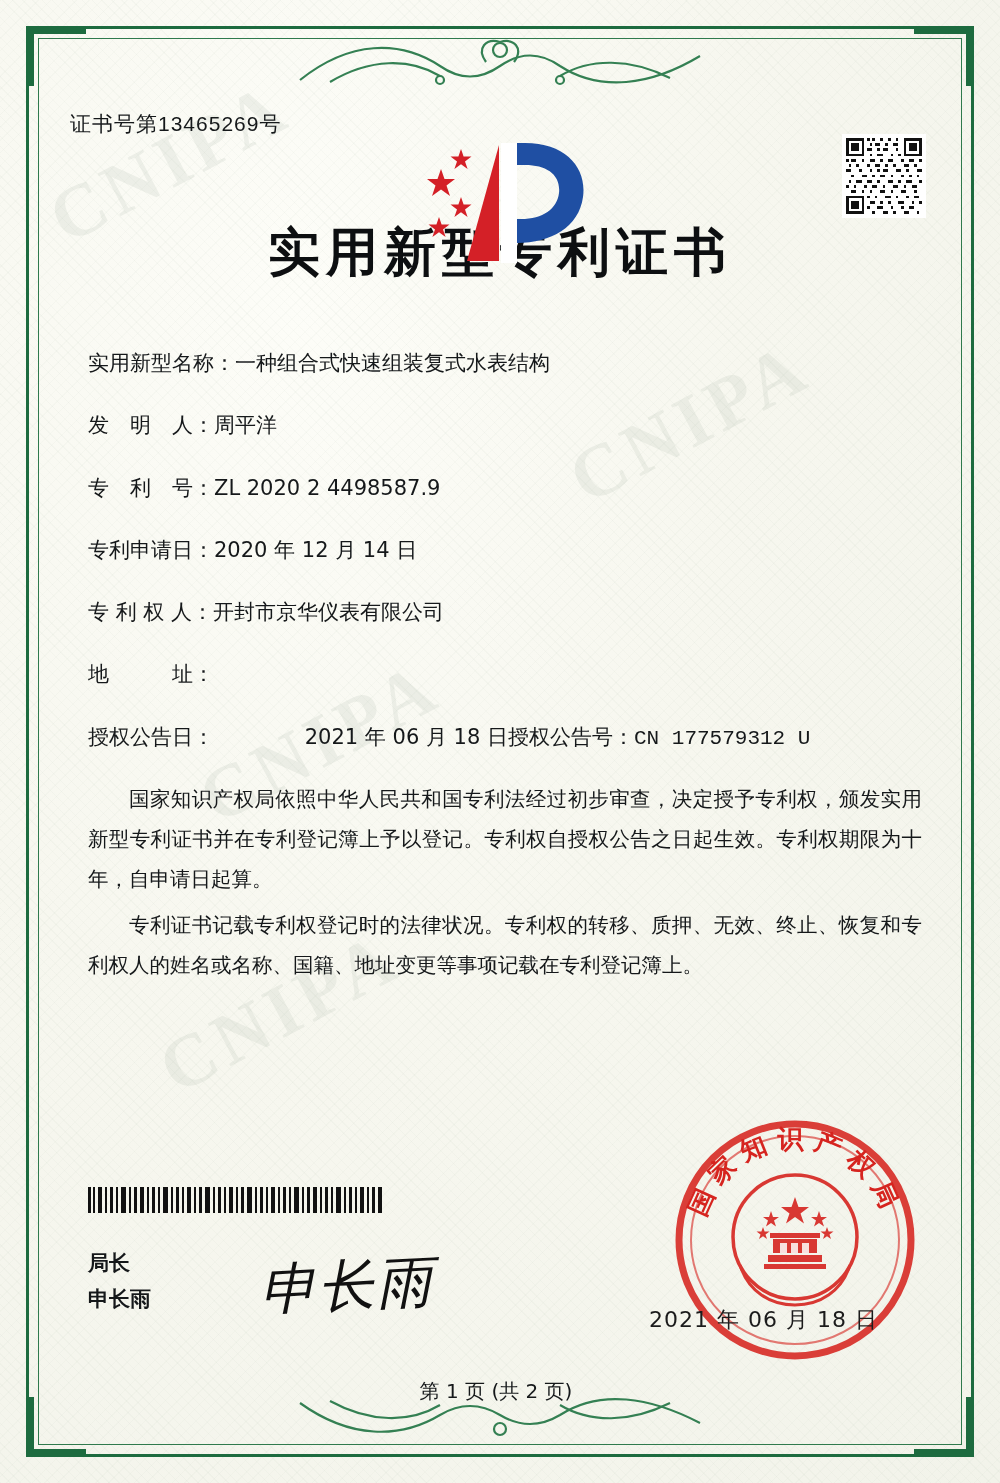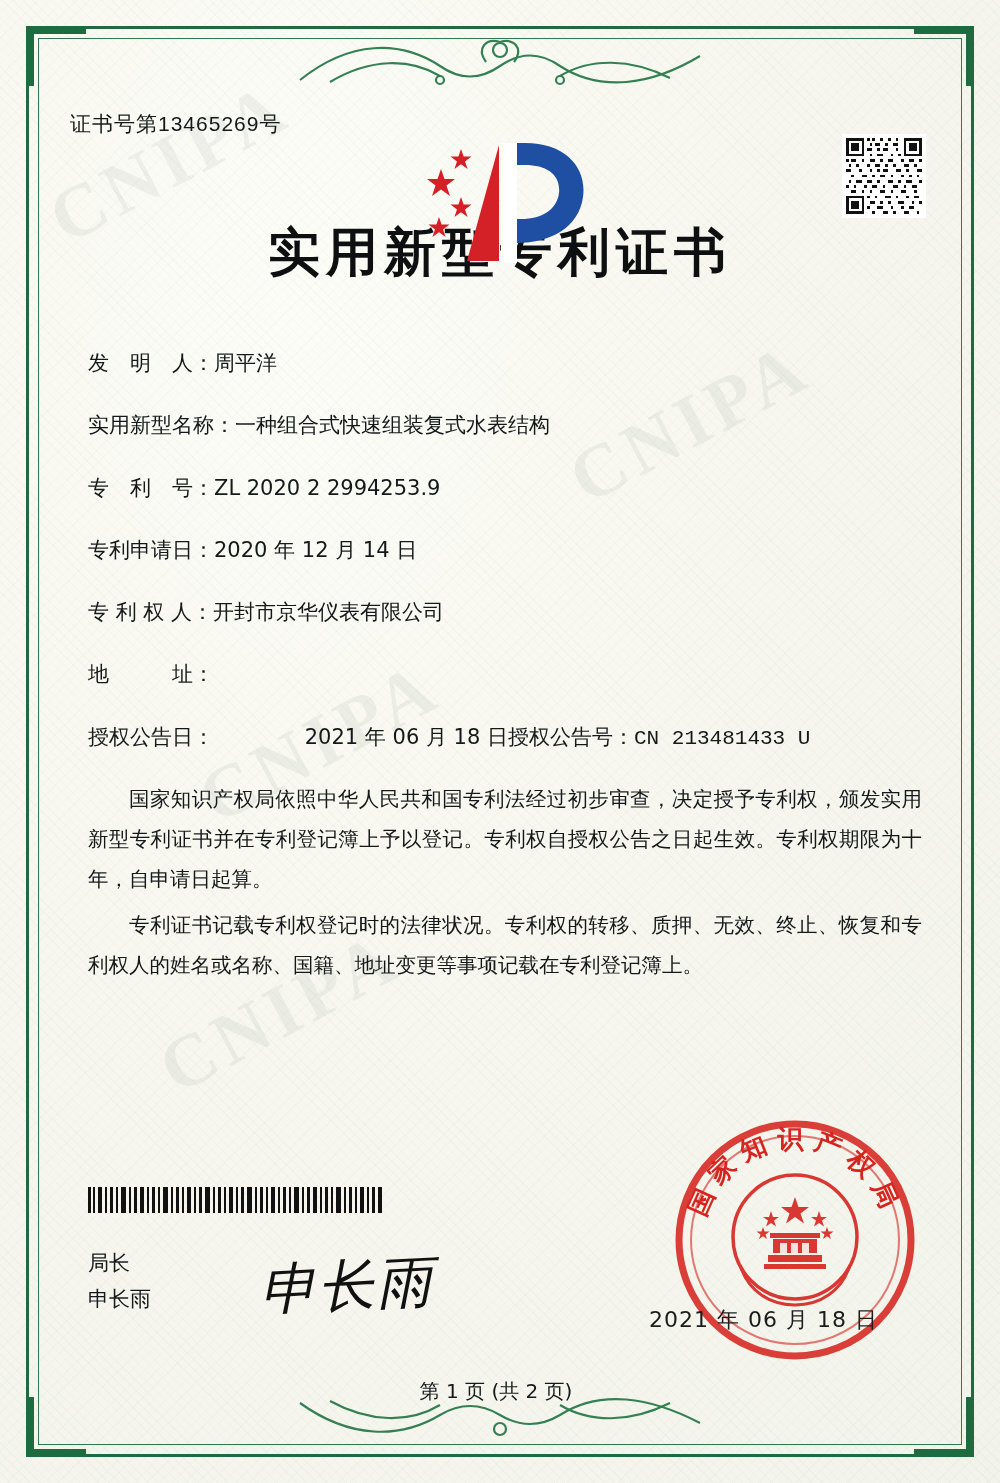--- a/index.html
+++ b/index.html
@@ -169,21 +169,21 @@
     height: 26px;
   }
 
   
   .sign-block {
     position: absolute;
     left: 18px;
     bottom: 95px;
     font-size: 21px;
     color: #15181a;
-    font-weight: normal;
+    font-weight: bold;
     line-height: 1.75;
   }
 
   .handwriting {
     position: absolute;
     left: 190px;
     bottom: 88px;
     font-family: "DejaVu Serif", serif;
     font-size: 56px;
     color: #111;
@@ -403,51 +403,51 @@
             <rect x="22" y="28" width="2" height="1"></rect>
           <rect x="27" y="28" width="1" height="1"></rect>
         </g>
       </svg>
     </div>
 
     <div class="title">实用新型专利证书</div>
 
     <div class="fields">
       <div class="field-row">
+        <span class="field-label">实用新型名称：</span>
+        <span class="field-value">一种组合式快速组装复式水表结构</span>
+      </div>
+      <div class="field-row">
         <span class="field-label">发　明　人：</span>
         <span class="field-value">周平洋</span>
       </div>
       <div class="field-row">
-        <span class="field-label">实用新型名称：</span>
-        <span class="field-value">一种组合式快速组装复式水表结构</span>
-      </div>
-      <div class="field-row">
         <span class="field-label">专　利　号：</span>
-        <span class="field-value">ZL 2020 2 2994253.9</span>
+        <span class="field-value">ZL 2020 2 4498587.9</span>
       </div>
       <div class="field-row">
         <span class="field-label">专利申请日：</span>
         <span class="field-value">2020 年 12 月 14 日</span>
       </div>
       <div class="field-row">
         <span class="field-label">专 利 权 人：</span>
         <span class="field-value">开封市京华仪表有限公司</span>
       </div>
       <div class="field-row">
         <span class="field-label">地　　　址：</span>
       </div>
 
       <div class="field-row two-col">
         <span class="col-a">
           <span class="field-label">授权公告日：</span>
           <span class="field-value">2021 年 06 月 18 日</span>
         </span>
         <span class="col-b">
           <span class="field-label">授权公告号：</span>
-          <span class="field-value">CN 213481433 U</span>
+          <span class="field-value">CN 177579312 U</span>
         </span>
       </div>
     </div>
 
     <div class="paragraphs">
       <p>国家知识产权局依照中华人民共和国专利法经过初步审查，决定授予专利权，颁发实用新型专利证书并在专利登记簿上予以登记。专利权自授权公告之日起生效。专利权期限为十年，自申请日起算。</p>
       <p>专利证书记载专利权登记时的法律状况。专利权的转移、质押、无效、终止、恢复和专利权人的姓名或名称、国籍、地址变更等事项记载在专利登记簿上。</p>
     </div>
 
     <div class="barcode">

